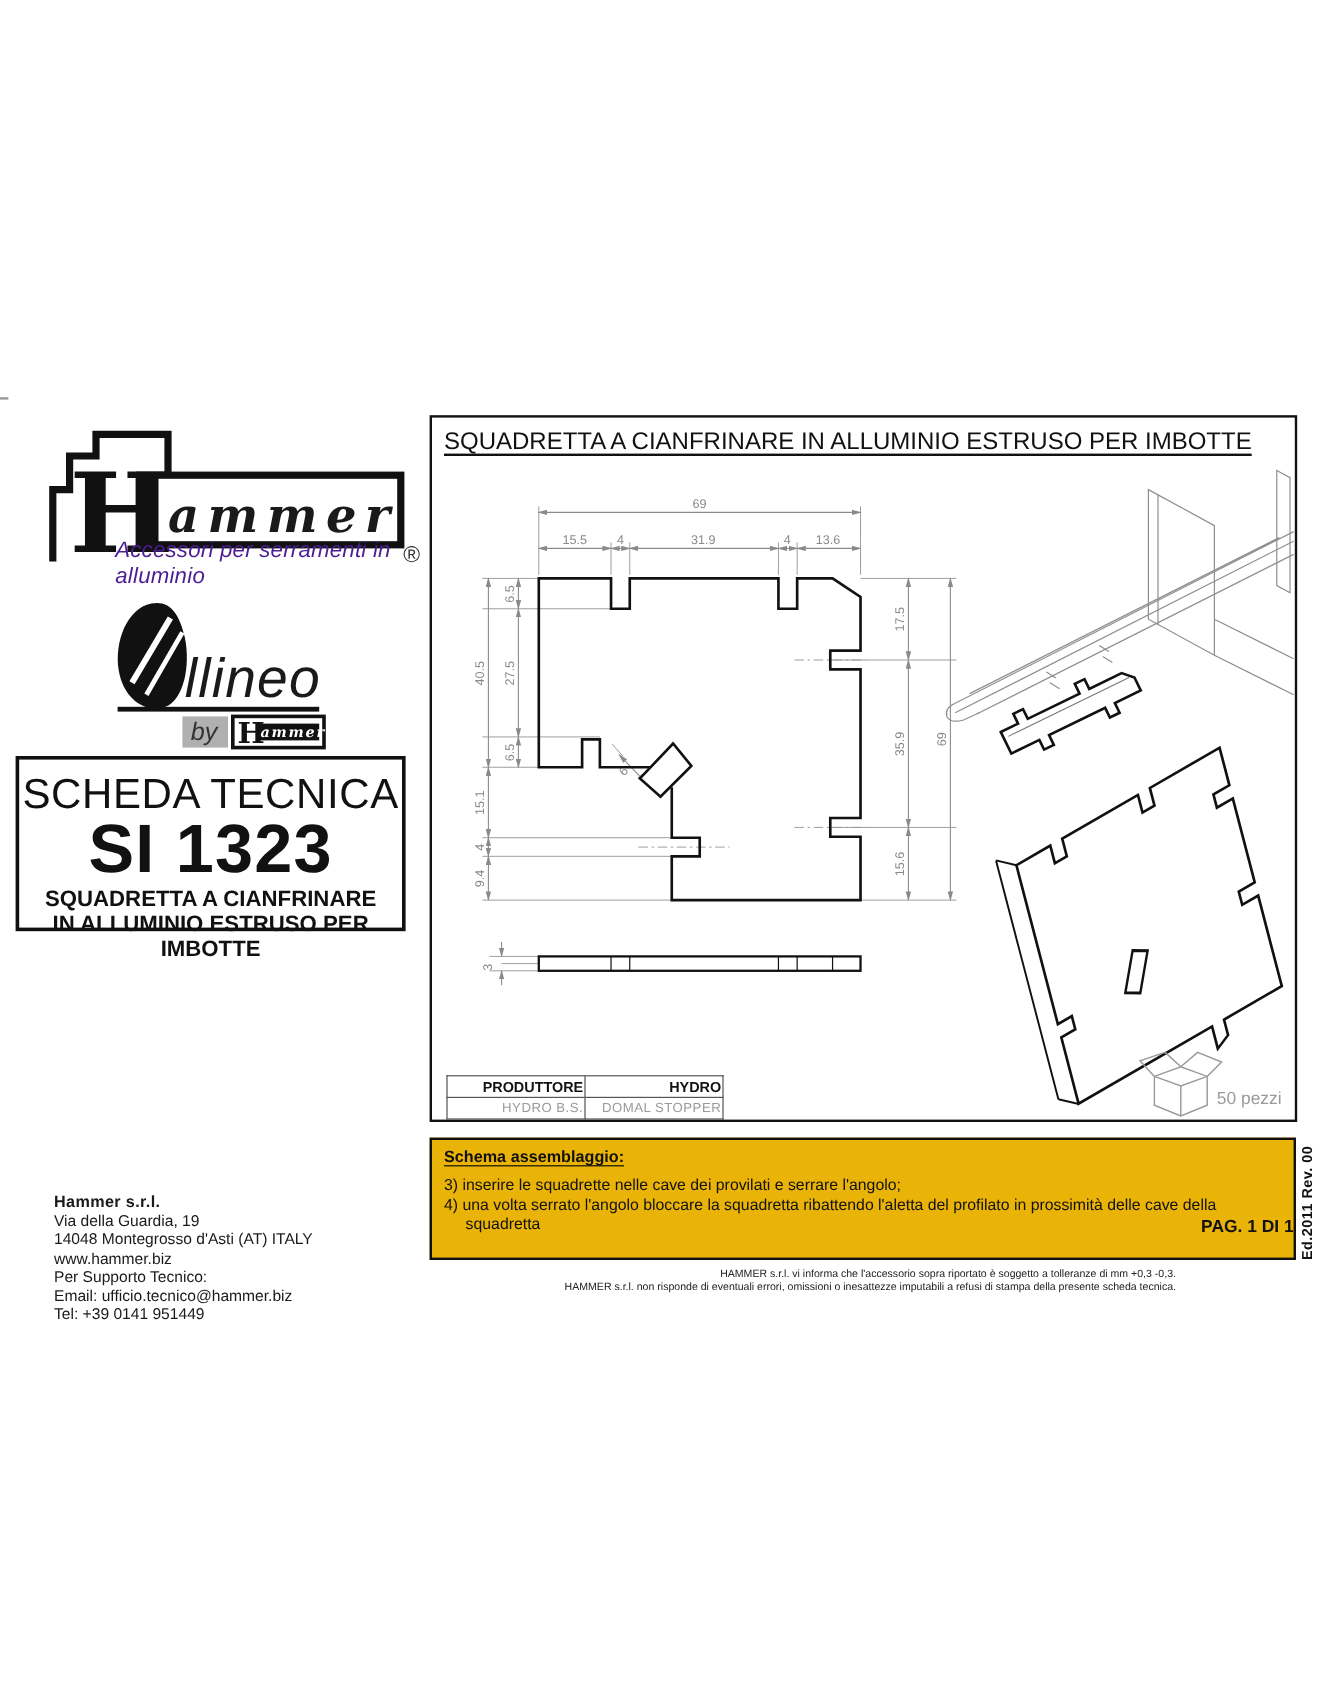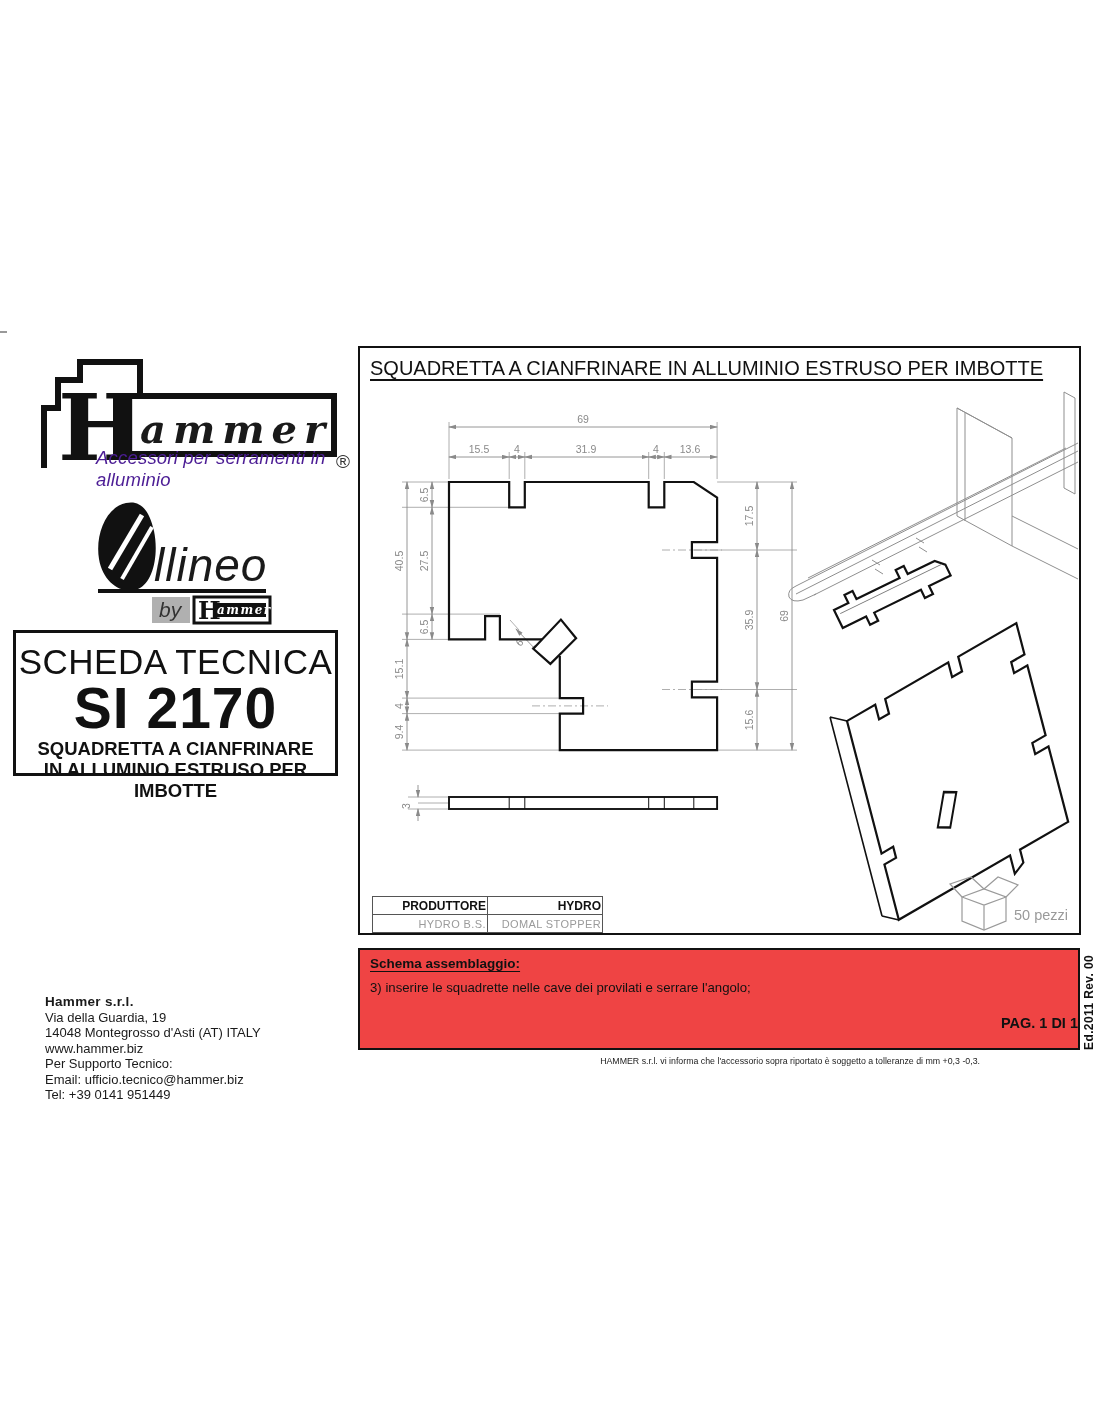--- a/index.html
+++ b/index.html
@@ -14,21 +14,21 @@
   .company{font-size:13px;line-height:15.5px;color:#1a1a1a;}
   .company .cname{font-weight:bold;font-size:13.5px;letter-spacing:.3px;}
   
   .draw-box{border:2.5px solid #111;background:#fff;}
   .draw-title{font-size:20px;color:#111;text-decoration:underline;text-underline-offset:4px;white-space:nowrap;}
   .prod-table{border-collapse:collapse;}
   .prod-table td{border:1.2px solid #555;text-align:right;}
   .prod-table .hd{font-weight:bold;font-size:12px;color:#111;width:112px;height:15px;}
   .prod-table .vl{font-size:11px;color:#9a9a9a;height:15px;letter-spacing:.4px;}
   
-  .schema-box{border:2px solid #111;background:#ef4444;padding:6px 10px 4px;}
+  .schema-box{border:2px solid #111;background:#eab308;padding:6px 10px 4px;}
   .schema-head{font-weight:bold;font-size:13.5px;text-decoration:underline;text-underline-offset:3px;}
   .schema-steps{margin-top:9px;font-size:13.2px;line-height:16px;color:#111;}
   .schema-steps div{padding-left:18px;text-indent:-18px;}
   .edition{writing-mode:vertical-rl;transform:rotate(180deg);font-weight:bold;font-size:12px;letter-spacing:.4px;color:#111;}
   .fineprint{font-size:8.8px;line-height:10.5px;color:#222;}
   .pagenum{font-weight:bold;font-size:14.5px;color:#111;}
   .cropmark{background:#999;}
 </style>
 </head>
 <body>
@@ -57,21 +57,21 @@
     <text x="67" y="120" font-style="italic" font-size="21" fill="#333">by</text>
     <rect x="102" y="100" width="76" height="26" fill="#fff" stroke="#111" stroke-width="3"></rect>
     <text x="106" y="122" font-family="'DejaVu Serif',serif" font-weight="bold" font-size="24" fill="#111">H</text>
     <rect x="122" y="106" width="52" height="14" fill="#111"></rect>
     <text x="125" y="117" font-family="'DejaVu Serif',serif" font-weight="bold" font-style="italic" font-size="12" fill="#fff" letter-spacing="1.5">ammer</text>
   </svg>
 </div>
 
 <div class="abs scheda-box" style="left:13px;top:630px;width:319px;height:140px;">
   <div class="scheda-label">SCHEDA TECNICA</div>
-  <div class="scheda-code">SI 2170</div>
+  <div class="scheda-code">SI 1323</div>
   <div class="scheda-desc">SQUADRETTA A CIANFRINARE IN ALLUMINIO ESTRUSO PER IMBOTTE</div>
 </div>
 
 <div class="abs company" style="left:45px;top:994px;width:300px;">
   <div class="cname">Hammer s.r.l.</div>
   <div>Via della Guardia, 19</div>
   <div>14048 Montegrosso d'Asti (AT) ITALY</div>
   <div>www.hammer.biz</div>
   <div>Per Supporto Tecnico:</div>
   <div>Email: ufficio.tecnico@hammer.biz</div>
@@ -204,21 +204,23 @@
       <td class="vl">DOMAL STOPPER</td>
     </tr>
   </tbody>
     </table>
 </div>
 
 <div class="abs schema-box" style="left:358px;top:948px;width:698px;height:88px;">
   <div class="schema-head">Schema assemblaggio:</div>
   <div class="schema-steps">
     <div>3) inserire le squadrette nelle cave dei provilati e serrare l'angolo;</div>
+    <div>4) una volta serrato l'angolo bloccare la squadretta ribattendo l'aletta del profilato in prossimità delle cave della squadretta</div>
   </div>
 </div>
 
 <div class="abs edition" style="left:1082px;top:946px;height:104px;">Ed.2011 Rev. 00</div>
 
 <div class="abs fineprint" style="left:340px;top:1056px;width:640px;text-align:right;">
   <div>HAMMER s.r.l. vi informa che l'accessorio sopra riportato è soggetto a tolleranze di mm +0,3 -0,3.</div>
+  <div>HAMMER s.r.l. non risponde di eventuali errori, omissioni o inesattezze imputabili a refusi di stampa della presente scheda tecnica.</div>
 </div>
 <div class="abs pagenum" style="left:958px;top:1015px;width:120px;text-align:right;">PAG. 1 DI 1</div>
 
 </body></html>

